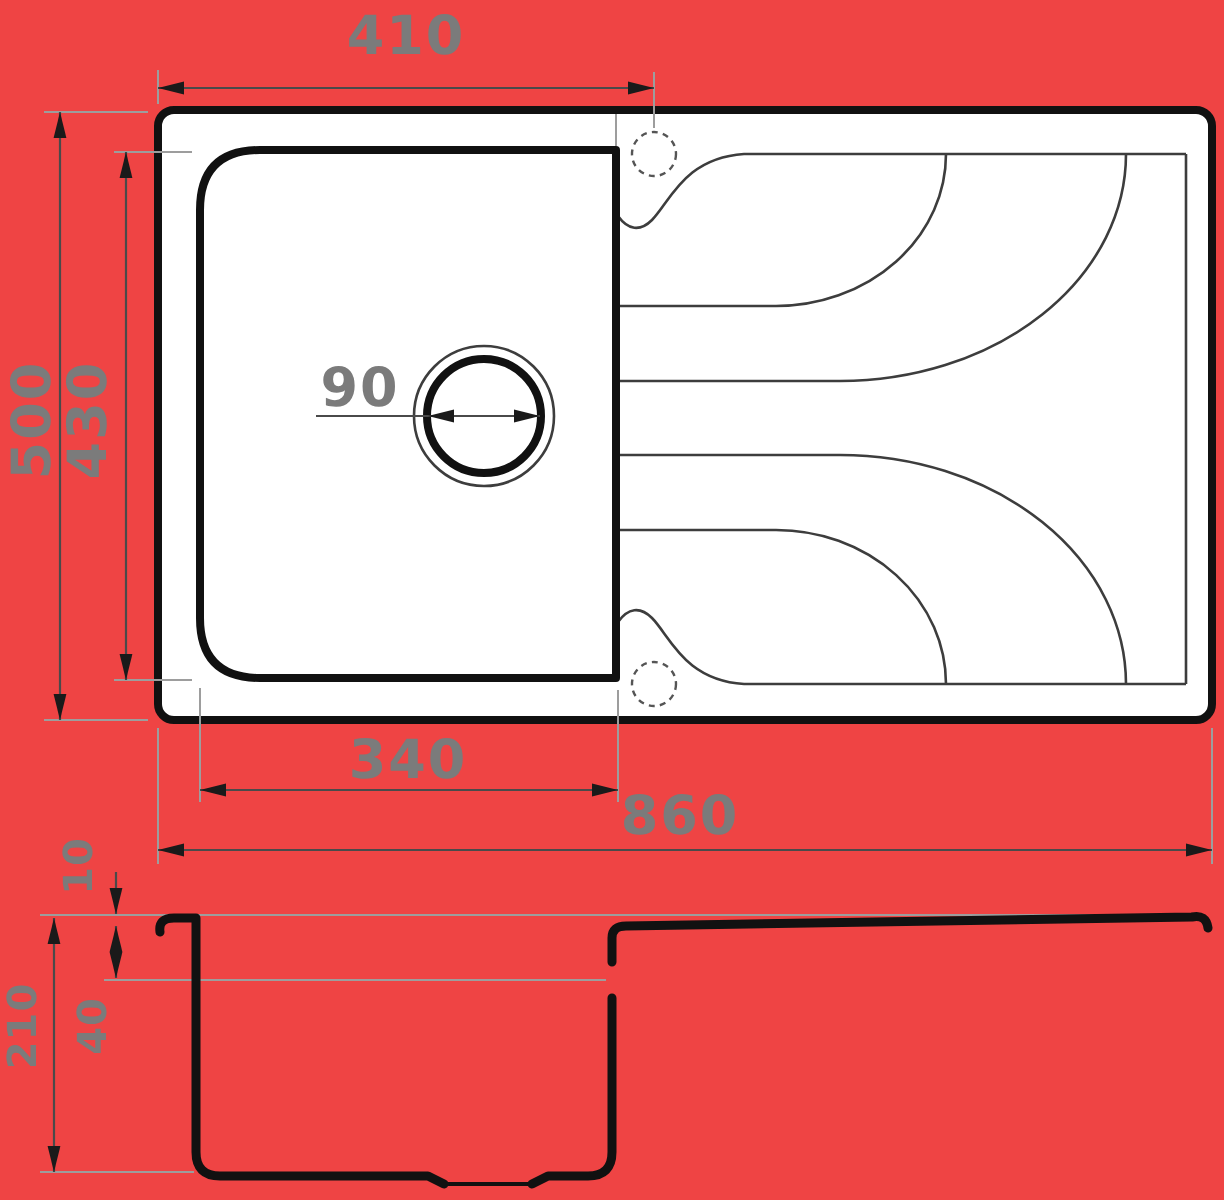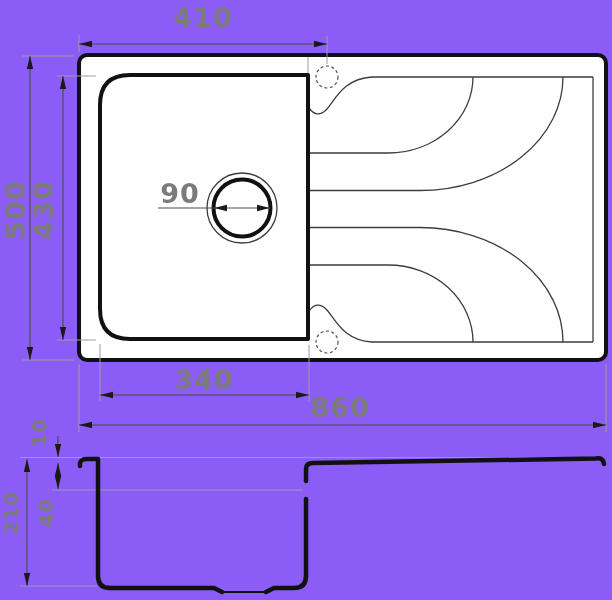--- a/index.html
+++ b/index.html
@@ -1,16 +1,16 @@
 <!DOCTYPE html>
 <html><head>
 <meta charset="utf-8">
 <style>
   html,body{margin:0;padding:0;background:#ffffff;}
-  .canvas{position:relative;width:612px;height:600px;background:#8b5cf6;overflow:hidden;
+  .canvas{position:relative;width:612px;height:600px;background:#ef4444;overflow:hidden;
           font-family:"DejaVu Sans", sans-serif;}
   svg{display:block;}
   
   .thick   {stroke:#111111;stroke-width:4;fill:none;stroke-linecap:round;stroke-linejoin:round;}
   .thickf  {stroke:#111111;stroke-width:4;fill:#ffffff;stroke-linejoin:round;}
   .thick5  {stroke:#111111;stroke-width:4.5;fill:none;stroke-linecap:round;stroke-linejoin:round;}
   .mid     {stroke:#111111;stroke-width:2;fill:none;}
   .thin    {stroke:#3d3d3d;stroke-width:1.3;fill:none;}
   .dim     {stroke:#4a4a4a;stroke-width:1.1;fill:none;}
   .ext     {stroke:#9d9d9d;stroke-width:1;fill:none;}

